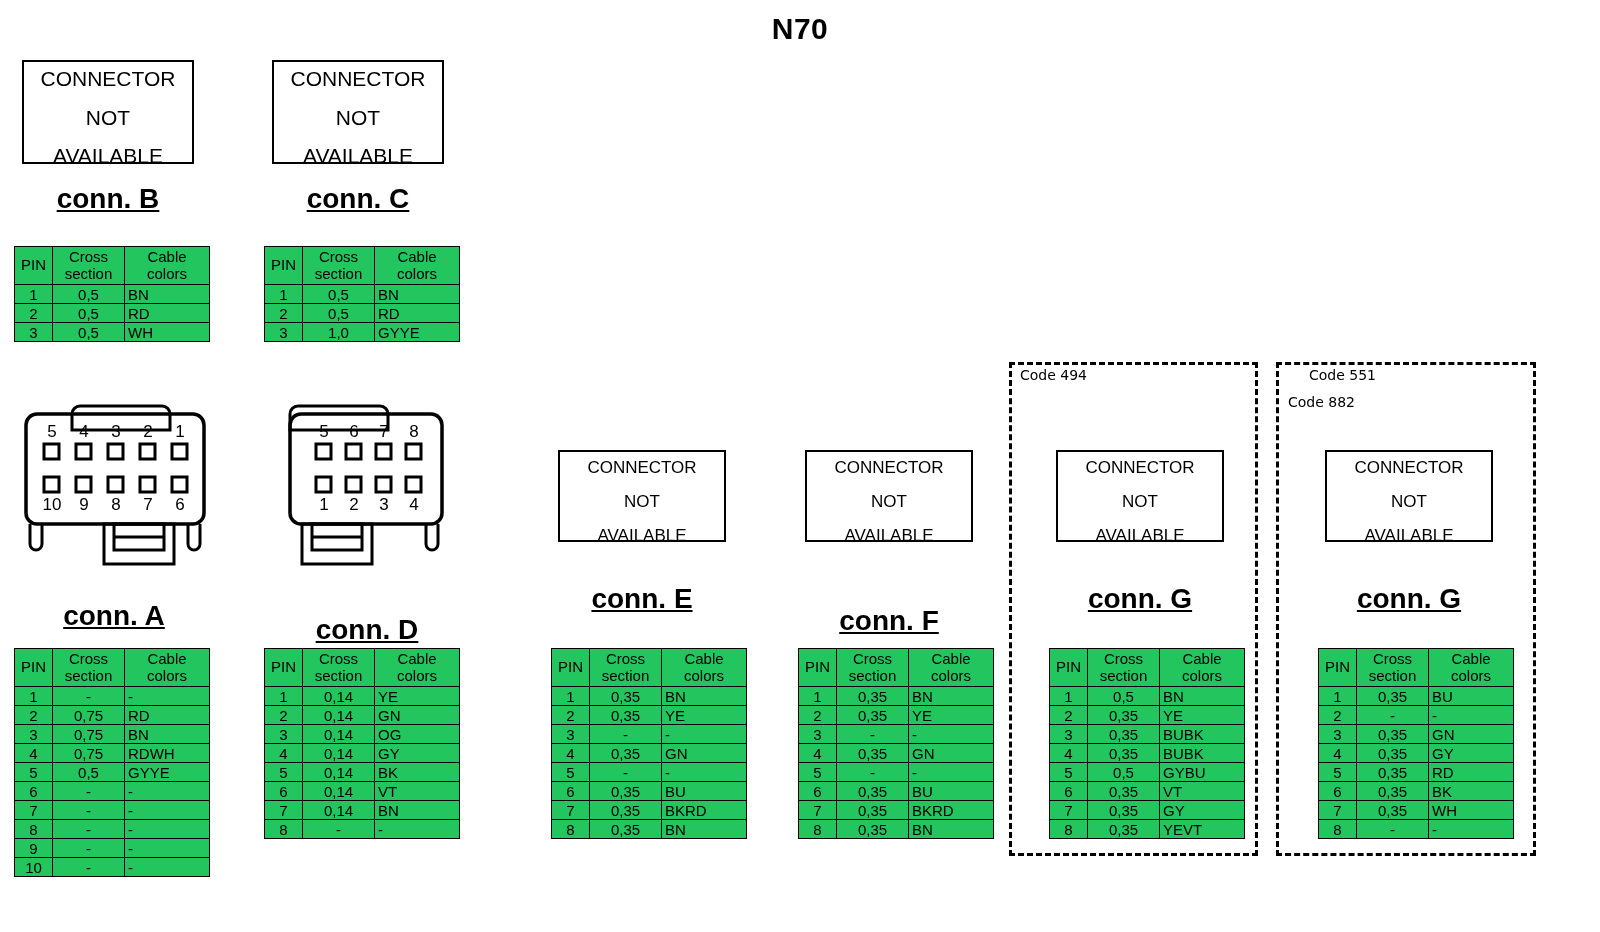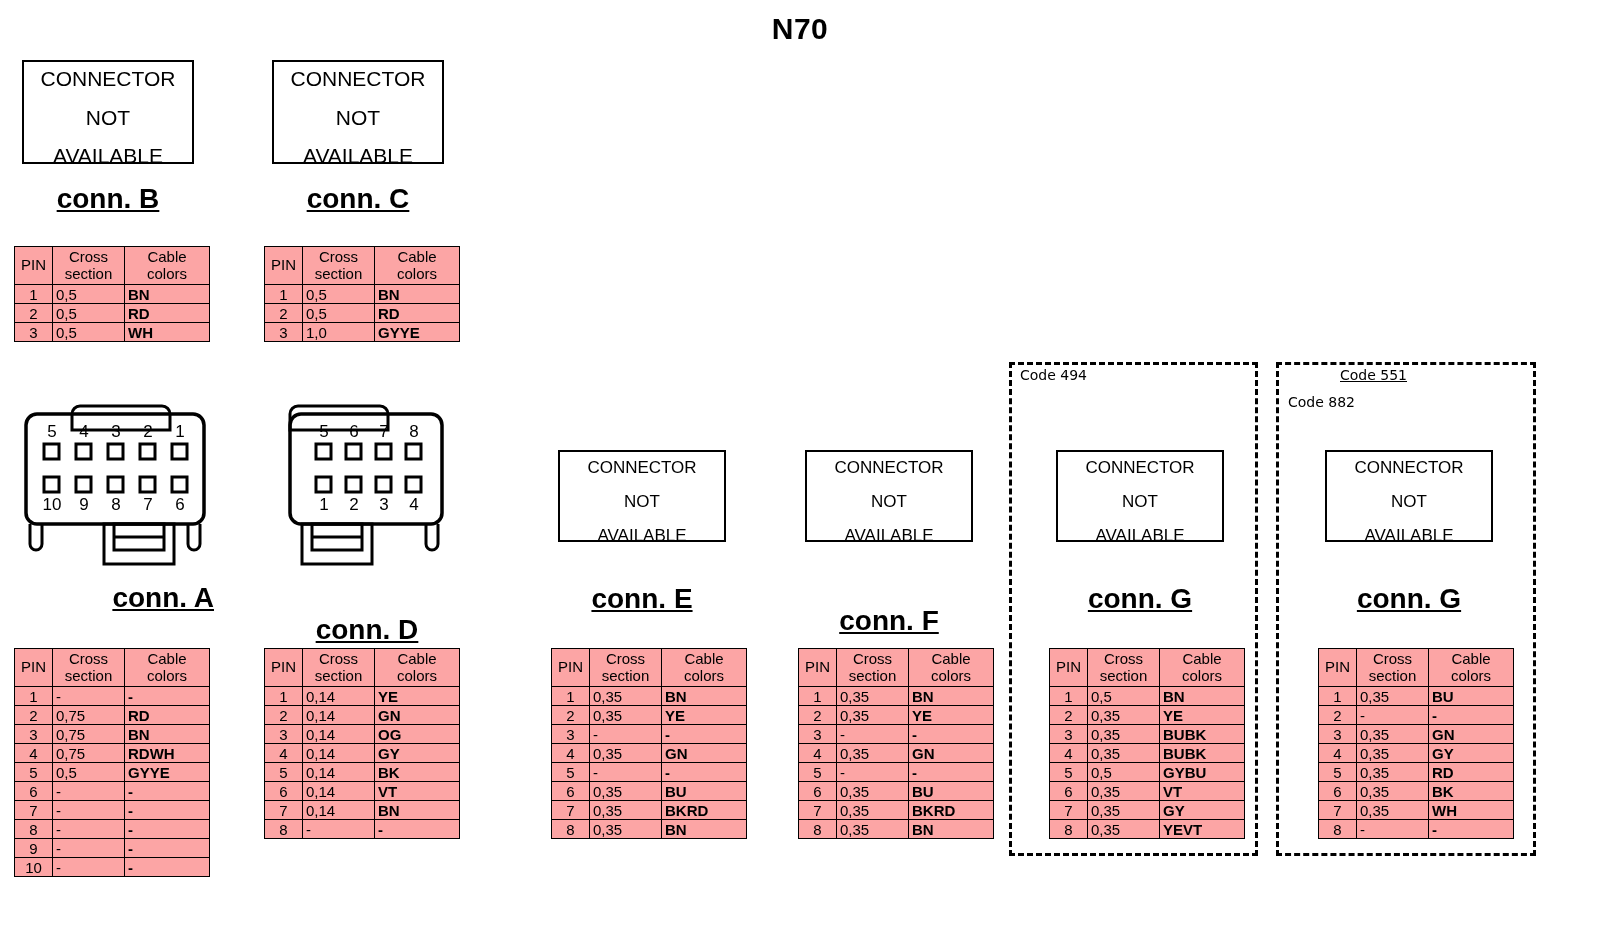--- a/index.html
+++ b/index.html
@@ -44,21 +44,21 @@
     font-size: 28px;
     font-weight: bold;
     text-align: center;
     white-space: nowrap;
     text-decoration: underline;
   }
 
   
   table.pin-table {
     border-collapse: collapse;
-    background: #fca5a5;
+    background: #22c55e;
     font-size: 15px;
     table-layout: fixed;
   }
   table.pin-table td, table.pin-table th {
     border: 1.6px solid #000;
     padding: 0 3px;
     font-weight: normal;
     height: 19px;
     box-sizing: border-box;
     overflow: hidden;
@@ -71,22 +71,22 @@
     line-height: 1.12;
     font-size: 15px;
   }
   table.pin-table thead th.h-pin  { width: 38px; }
   table.pin-table thead th.h-cs   { width: 72px; }
   table.pin-table thead th.h-cc   { width: 85px; }
   table.pin-table tbody td.c-pin {
     text-align: center;
     width: 38px;
   }
-  table.pin-table tbody td.c-cs { width: 72px; }
-  table.pin-table tbody td.c-cc { width: 85px; font-weight: bold; }
+  table.pin-table tbody td.c-cs { width: 72px; text-align: center; }
+  table.pin-table tbody td.c-cc { width: 85px; }
 
   
   .dash-box {
     border: 3px dashed #000;
     box-sizing: border-box;
     background: transparent;
   }
   .code-text {
     font-size: 14px;
     line-height: 1.35;
@@ -217,21 +217,21 @@
   <div class="abs" style="left:89px;  top:30px; width:18px; text-align:center; font-size:17px;">3</div>
   <div class="abs" style="left:121px; top:30px; width:18px; text-align:center; font-size:17px;">2</div>
   <div class="abs" style="left:153px; top:30px; width:18px; text-align:center; font-size:17px;">1</div>
 
   <div class="abs" style="left:21px;  top:103px; width:26px; text-align:center; font-size:17px;">10</div>
   <div class="abs" style="left:57px;  top:103px; width:18px; text-align:center; font-size:17px;">9</div>
   <div class="abs" style="left:89px;  top:103px; width:18px; text-align:center; font-size:17px;">8</div>
   <div class="abs" style="left:121px; top:103px; width:18px; text-align:center; font-size:17px;">7</div>
   <div class="abs" style="left:153px; top:103px; width:18px; text-align:center; font-size:17px;">6</div>
 </div>
-<div class="abs conn-label" style="left:14px; top:582px; width:200px;text-align:right;">conn. A</div>
+<div class="abs conn-label" style="left:14px; top:600px; width:200px;">conn. A</div>
 <div class="abs" style="left:14px; top:648px;">
   <table class="pin-table">
     <thead>
       <tr>
         <th class="h-pin">PIN</th>
         <th class="h-cs">
           <div>Cross</div>
           <div>section</div>
         </th>
         <th class="h-cc">
@@ -582,21 +582,21 @@
         <tr>
           <td class="c-pin">8</td>
           <td class="c-cs">0,35</td>
           <td class="c-cc">YEVT</td>
         </tr>
       </tbody>
   </table>
 </div>
 
 <div class="abs dash-box" style="left:1276px; top:362px; width:260px; height:494px;"></div>
-<div class="abs code-text" style="left:1340px; top:366px;text-decoration:underline;">Code 551</div>
+<div class="abs code-text" style="left:1309px; top:366px;">Code 551</div>
 <div class="abs code-text" style="left:1288px; top:393px;">Code 882</div>
 <div class="abs cna-box" style="left:1325px; top:450px; width:168px; height:92px;">
   <span class="cna-small">CONNECTOR</span>
   <span class="cna-small">NOT</span>
   <span class="cna-small">AVAILABLE</span>
 </div>
 <div class="abs conn-label" style="left:1325px; top:583px; width:168px;">conn. G</div>
 <div class="abs" style="left:1318px; top:648px;">
   <table class="pin-table">
     <thead>

